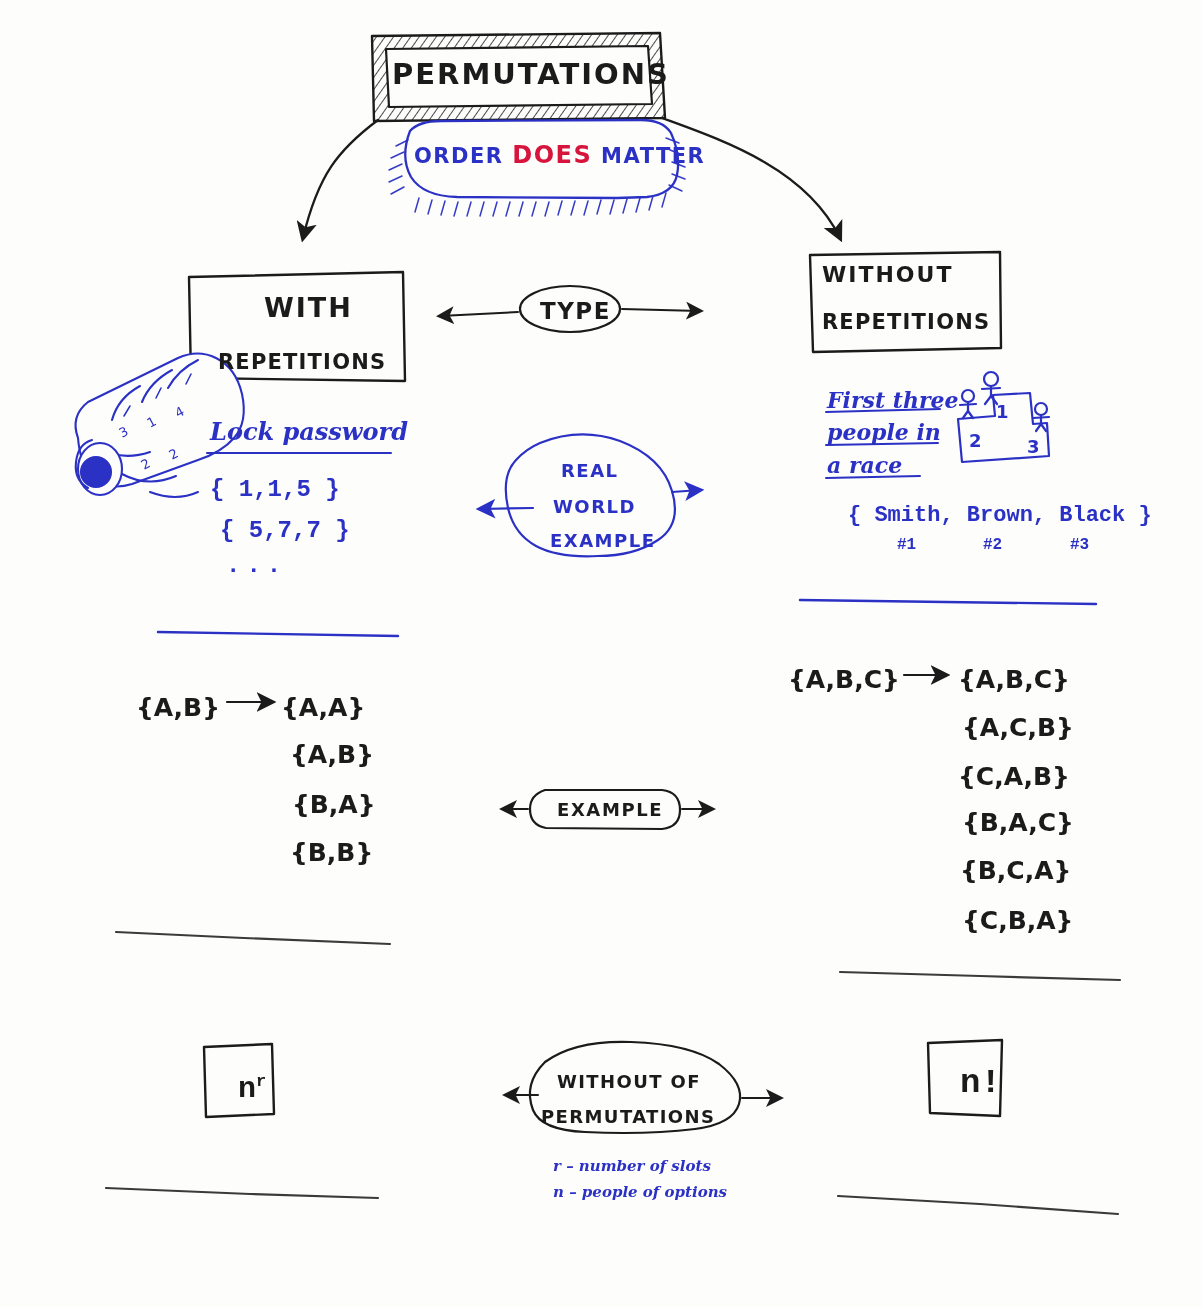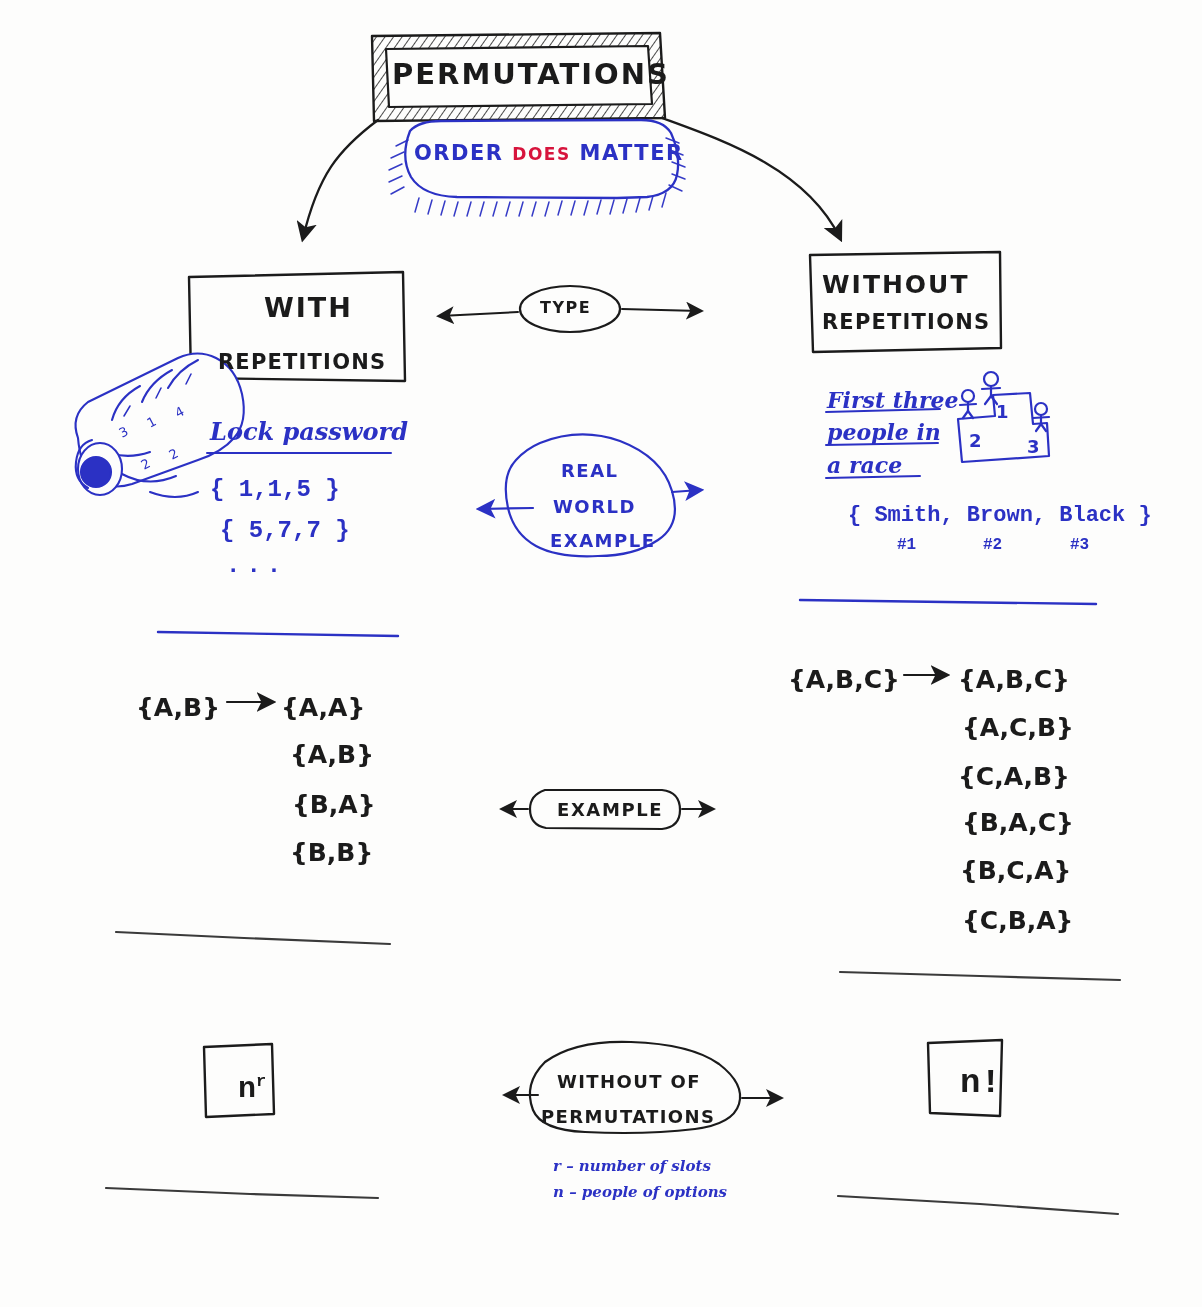--- a/index.html
+++ b/index.html
@@ -35,30 +35,30 @@
     font-weight:600;
   }
 
   
   #title-text{
     left:392px;top:57px;font-size:29px;
   }
   
   #order-line{left:414px;top:141px;font-size:21px;letter-spacing:1.5px;}
   #order-line span{font-weight:700;}
-  #order-line .mid{font-size:17px;}
+  #order-line .mid{font-size:24px;}
 
   
   #with-title{left:264px;top:292px;font-size:27px;}
   #with-sub{left:218px;top:350px;font-size:21px;letter-spacing:1.2px;}
-  #without-title{left:822px;top:270px;font-size:25px;}
+  #without-title{left:822px;top:262px;font-size:22px;}
   #without-sub{left:822px;top:310px;font-size:21px;letter-spacing:1.2px;}
 
   
-  #type-label{left:540px;top:298px;font-size:16px;letter-spacing:1.5px;}
+  #type-label{left:540px;top:298px;font-size:23px;letter-spacing:1.5px;}
   #rw-l1{left:561px;top:460px;font-size:18px;letter-spacing:1.5px;}
   #rw-l2{left:553px;top:496px;font-size:18px;letter-spacing:1.5px;}
   #rw-l3{left:550px;top:530px;font-size:18px;letter-spacing:1.5px;}
   #example-label{left:557px;top:799px;font-size:18px;letter-spacing:1.6px;}
   #nop-l1{left:557px;top:1071px;font-size:18px;letter-spacing:1.4px;}
   #nop-l2{left:541px;top:1106px;font-size:18px;letter-spacing:1.4px;}
   #legend-r{left:553px;top:1157px;font-size:15px;}
   #legend-n{left:553px;top:1183px;font-size:15px;}
 
   

